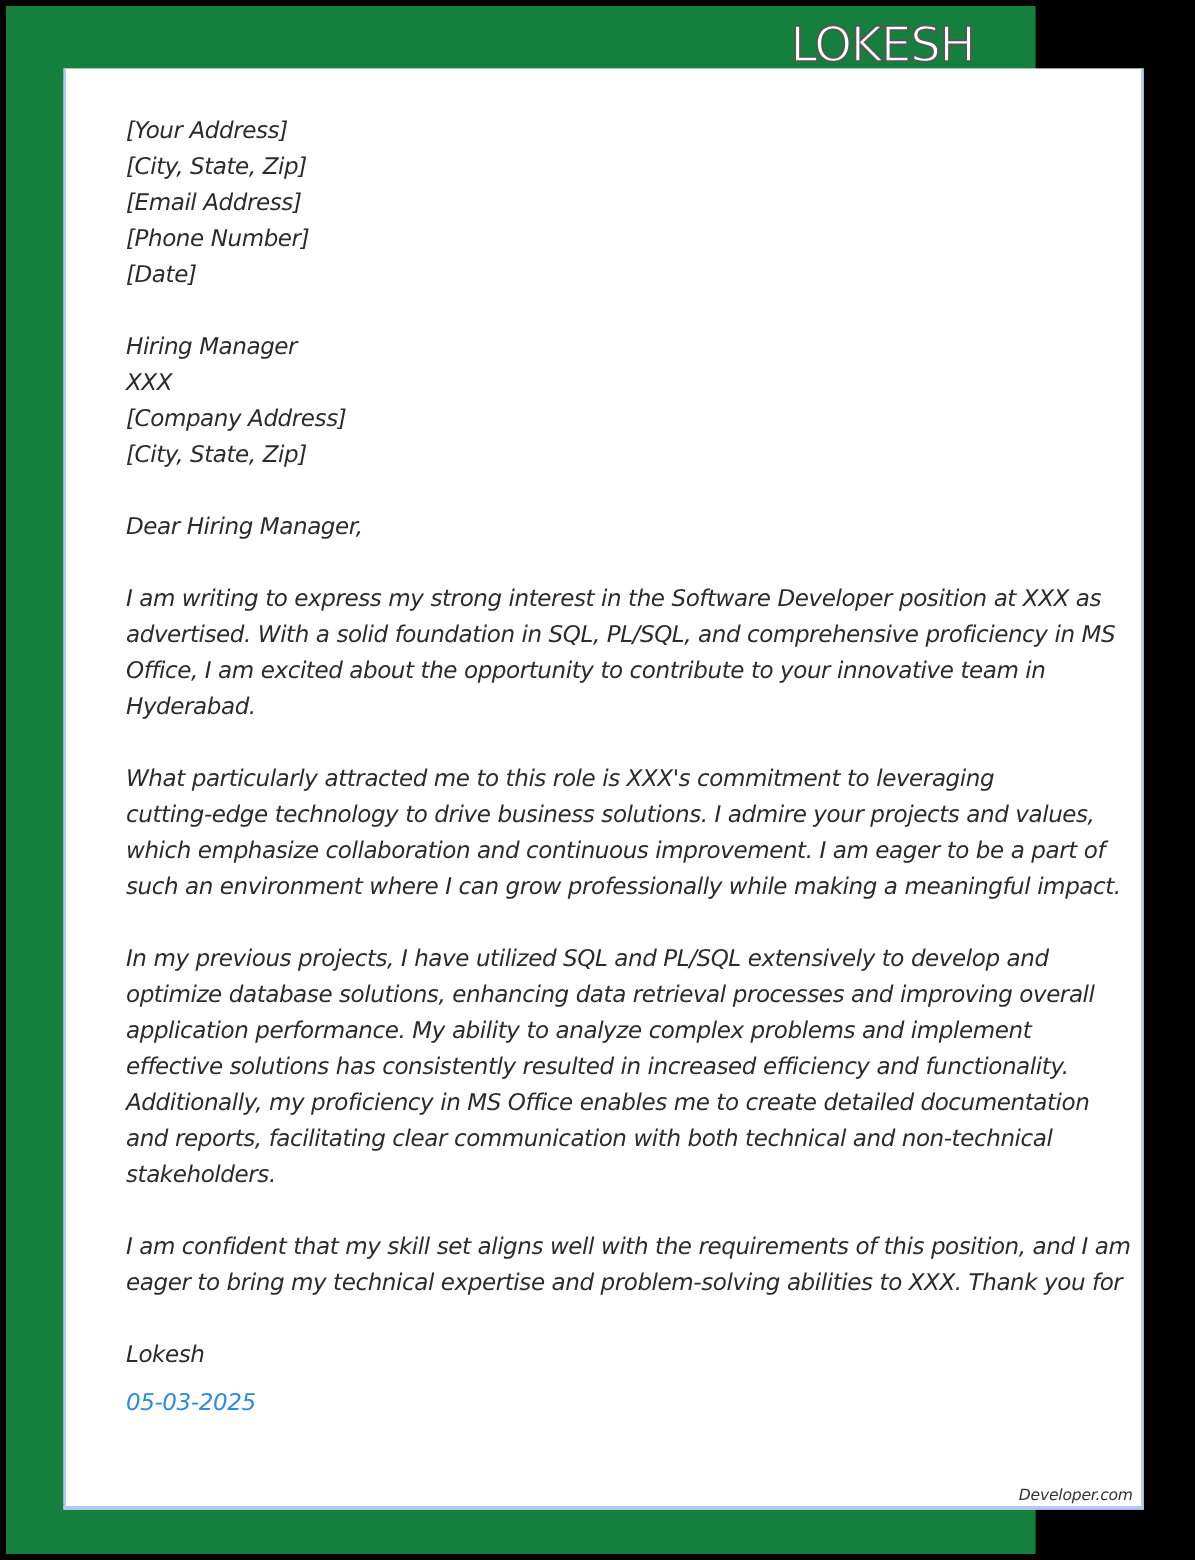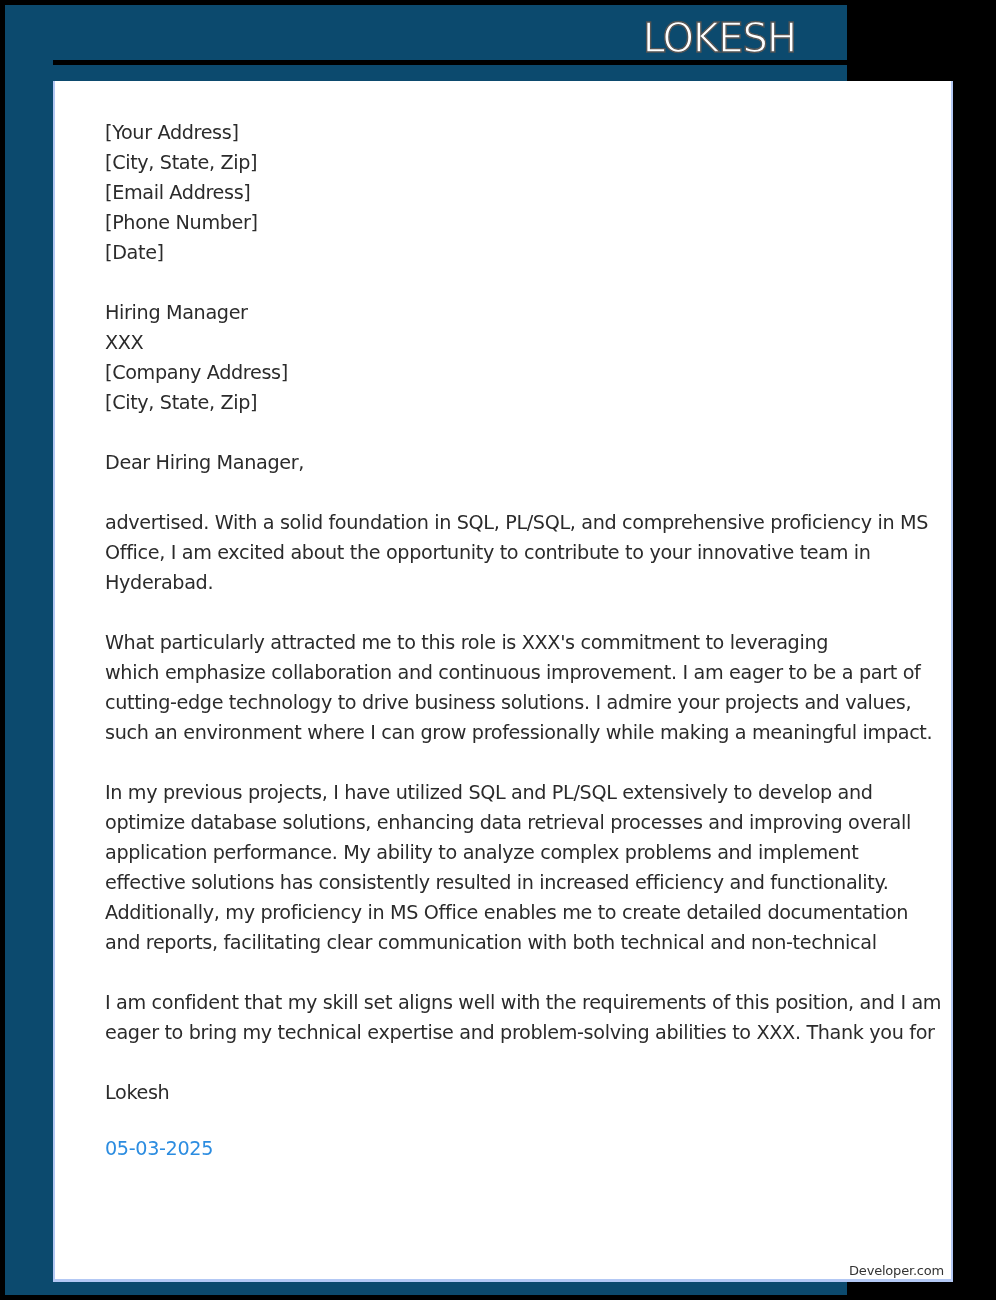--- a/index.html
+++ b/index.html
@@ -7,62 +7,64 @@
       width: 996px; height: 1300px;
       background: #000;
       position: relative;
       overflow: hidden;
       font-family: "DejaVu Sans", sans-serif;
     }
     .frame {
       position: absolute;
       left: 5px; top: 5px;
       width: 842px; height: 1290px;
-      background: #0c4a6e;
+      background: #15803d;
+      padding-left: 16px;
     }
     .brand {
       position: absolute;
       right: 51px; top: 11px;
       font-family: "DejaVu Sans", sans-serif;
       font-size: 40px;
       line-height: 44px;
       color: #ffffff;
       -webkit-text-stroke: 1.4px #555555;
       letter-spacing: -1px;
     }
     .topbar {
       position: absolute;
       left: 48px; top: 55px;
       width: 900px; height: 5px;
       background: #000;
     }
     .page {
       position: absolute;
-      left: 48px; top: 76px;
+      left: 48px; top: 52px;
       width: 896px; height: 1198px;
       background: #fff;
       border-left: 2px solid #b3c8f4;
       border-right: 2px solid #b3c8f4;
       border-bottom: 3px solid #b3c8f4;
+      font-style: italic;
     }
     .content {
       position: absolute;
       left: 50px; top: 37px;
       width: 800px;
       font-size: 19.2px;
       line-height: 30px;
       color: #2b2b2b;
       letter-spacing: -0.35px;
     }
     .line { display: block; white-space: nowrap; }
     .gap { height: 30px; }
     .para { margin: 0 0 30px 0; }
     .date {
       color: #2b8ce0;
-      margin-top: 26px;
+      margin-top: 10px;
       display: block;
     }
     .footer-link {
       position: absolute;
       right: 7px; bottom: 1px;
       font-size: 13px;
       color: #333;
       letter-spacing: -0.2px;
     }
   </style>
@@ -90,39 +92,41 @@
         <span class="line">XXX</span>
         <span class="line">[Company Address]</span>
         <span class="line">[City, State, Zip]</span>
       </div>
       <div class="gap"></div>
 
       <span class="line">Dear Hiring Manager,</span>
       <div class="gap"></div>
 
       <div class="para">
+        <span class="line">I am writing to express my strong interest in the Software Developer position at XXX as</span>
         <span class="line">advertised. With a solid foundation in SQL, PL/SQL, and comprehensive proficiency in MS</span>
         <span class="line">Office, I am excited about the opportunity to contribute to your innovative team in</span>
         <span class="line">Hyderabad.</span>
       </div>
 
       <div class="para">
         <span class="line">What particularly attracted me to this role is XXX's commitment to leveraging</span>
+        <span class="line">cutting-edge technology to drive business solutions. I admire your projects and values,</span>
         <span class="line">which emphasize collaboration and continuous improvement. I am eager to be a part of</span>
-        <span class="line">cutting-edge technology to drive business solutions. I admire your projects and values,</span>
         <span class="line">such an environment where I can grow professionally while making a meaningful impact.</span>
       </div>
 
       <div class="para">
         <span class="line">In my previous projects, I have utilized SQL and PL/SQL extensively to develop and</span>
         <span class="line">optimize database solutions, enhancing data retrieval processes and improving overall</span>
         <span class="line">application performance. My ability to analyze complex problems and implement</span>
         <span class="line">effective solutions has consistently resulted in increased efficiency and functionality.</span>
         <span class="line">Additionally, my proficiency in MS Office enables me to create detailed documentation</span>
         <span class="line">and reports, facilitating clear communication with both technical and non-technical</span>
+        <span class="line">stakeholders.</span>
       </div>
 
       <div class="para">
         <span class="line">I am confident that my skill set aligns well with the requirements of this position, and I am</span>
         <span class="line">eager to bring my technical expertise and problem-solving abilities to XXX. Thank you for</span>
       </div>
 
       <span class="line">Lokesh</span>
       <span class="line date">05-03-2025</span>
     </div>

